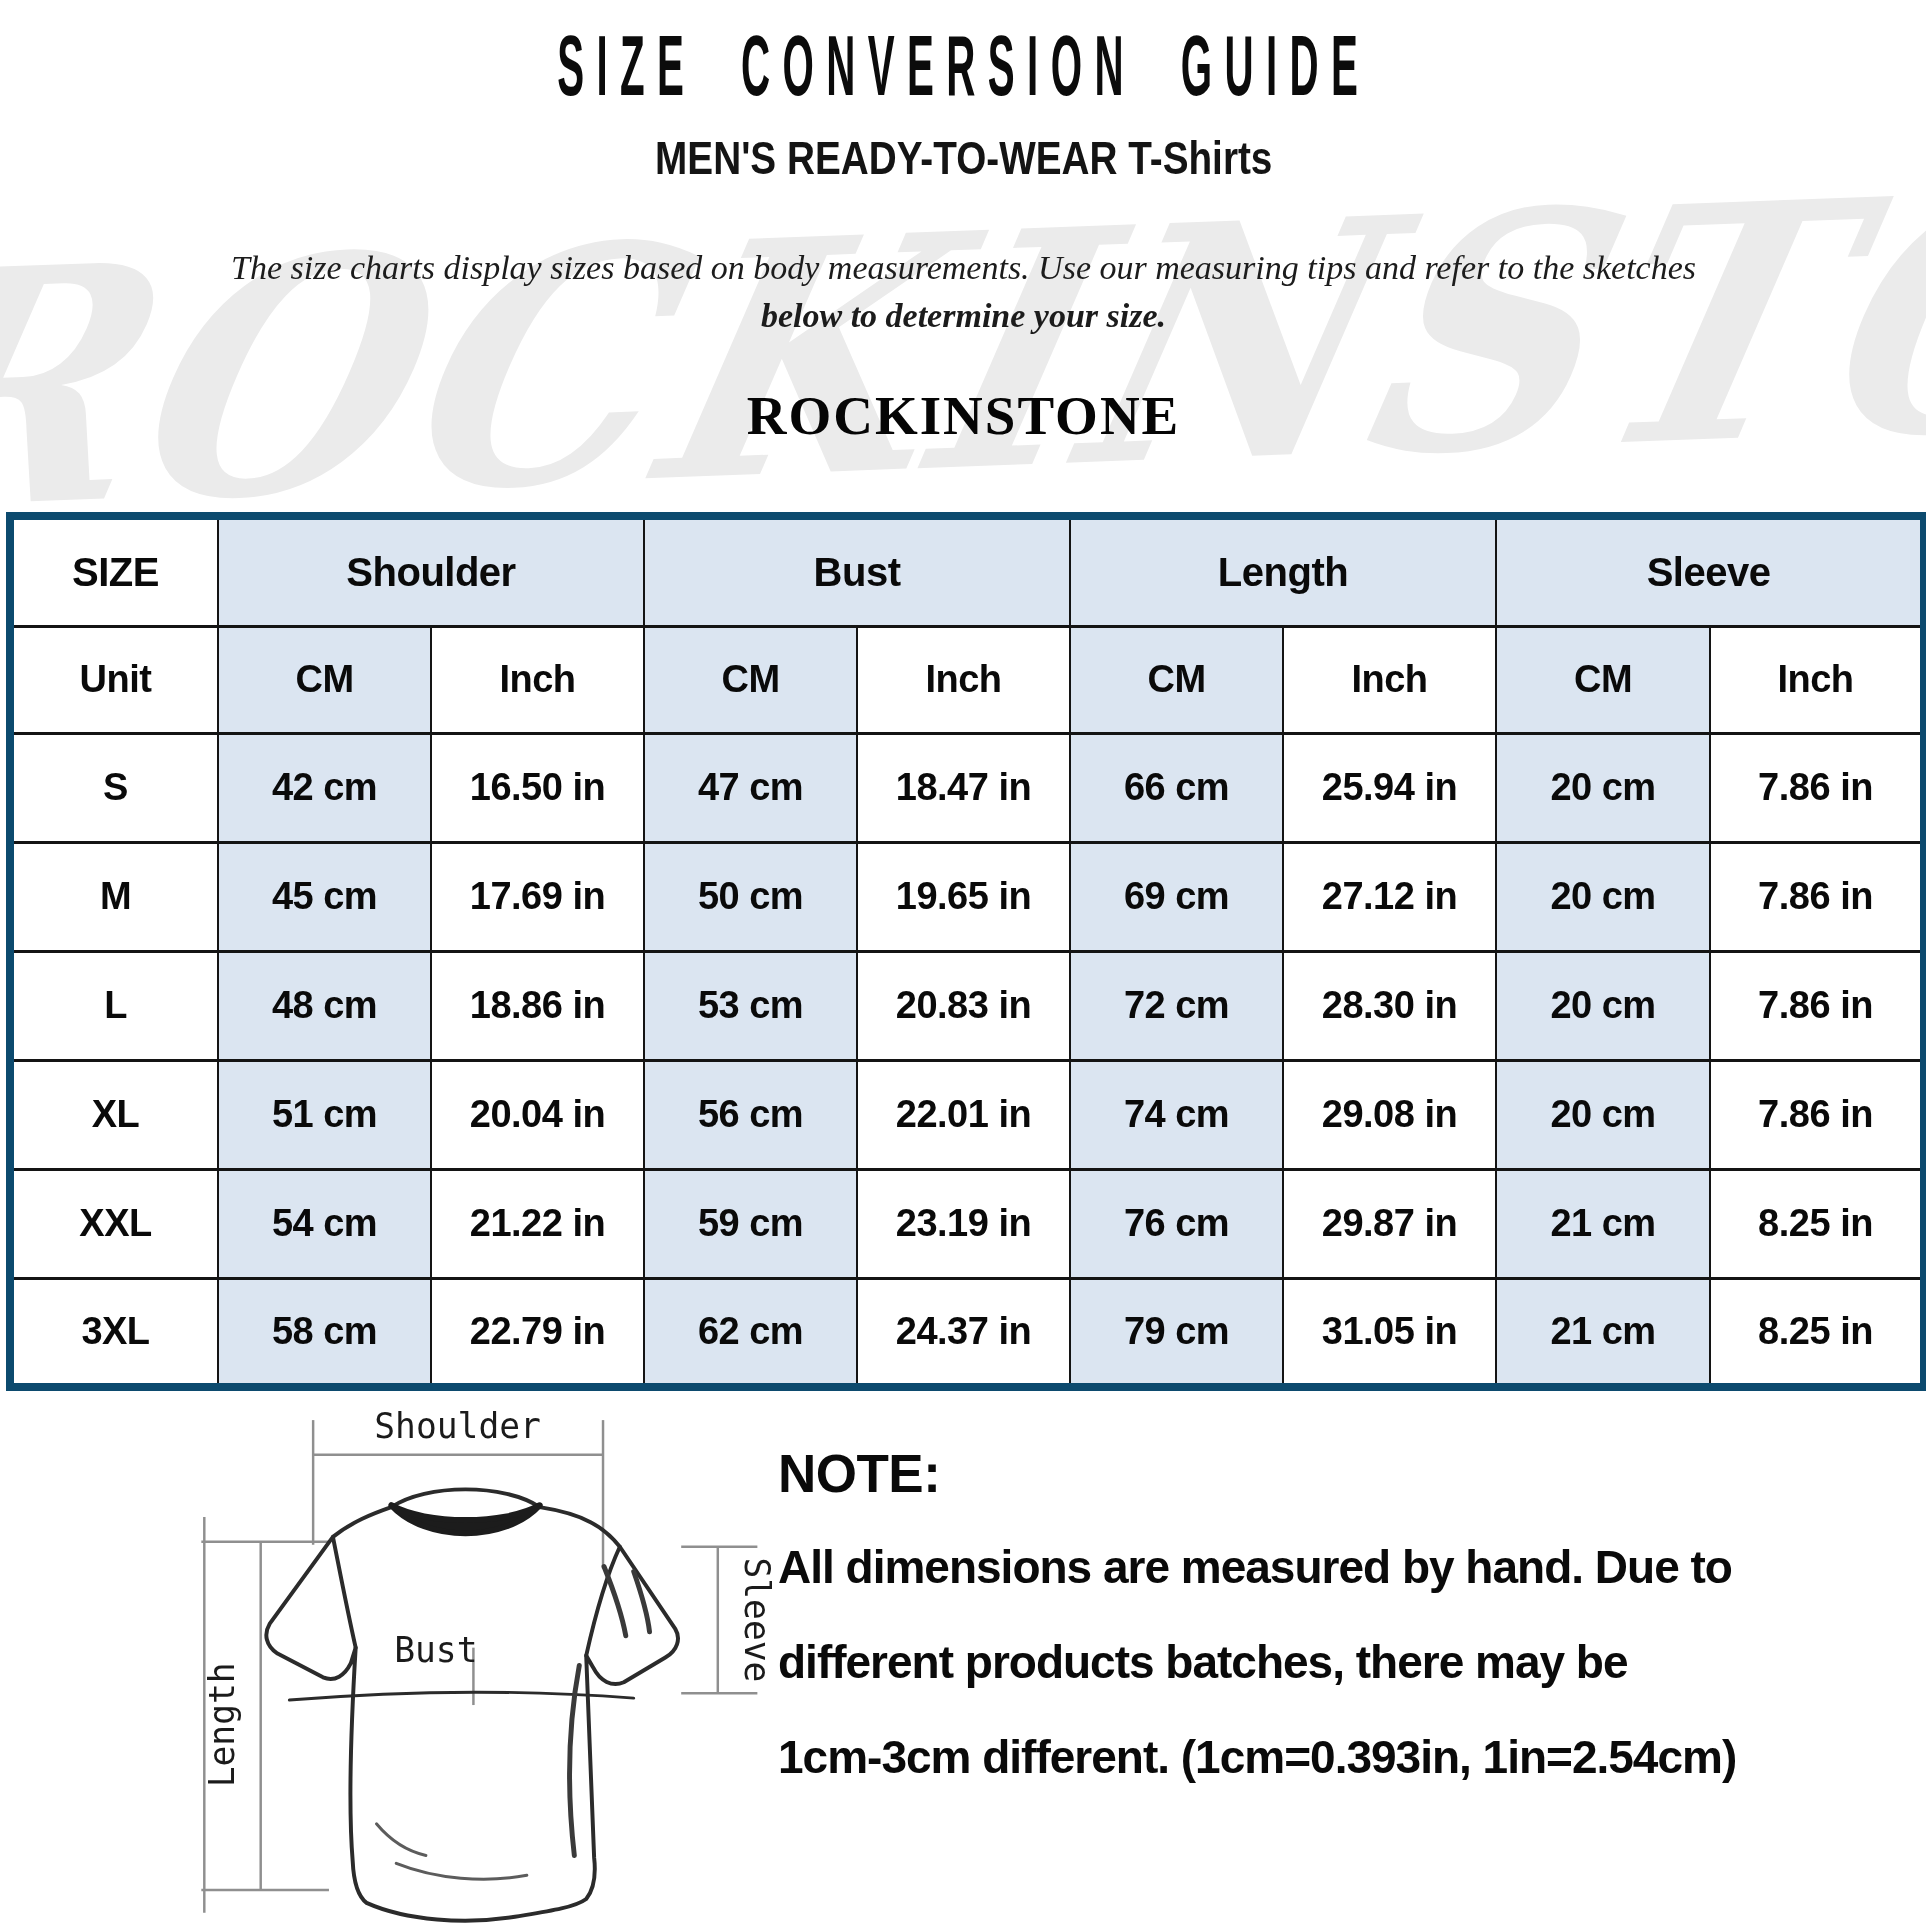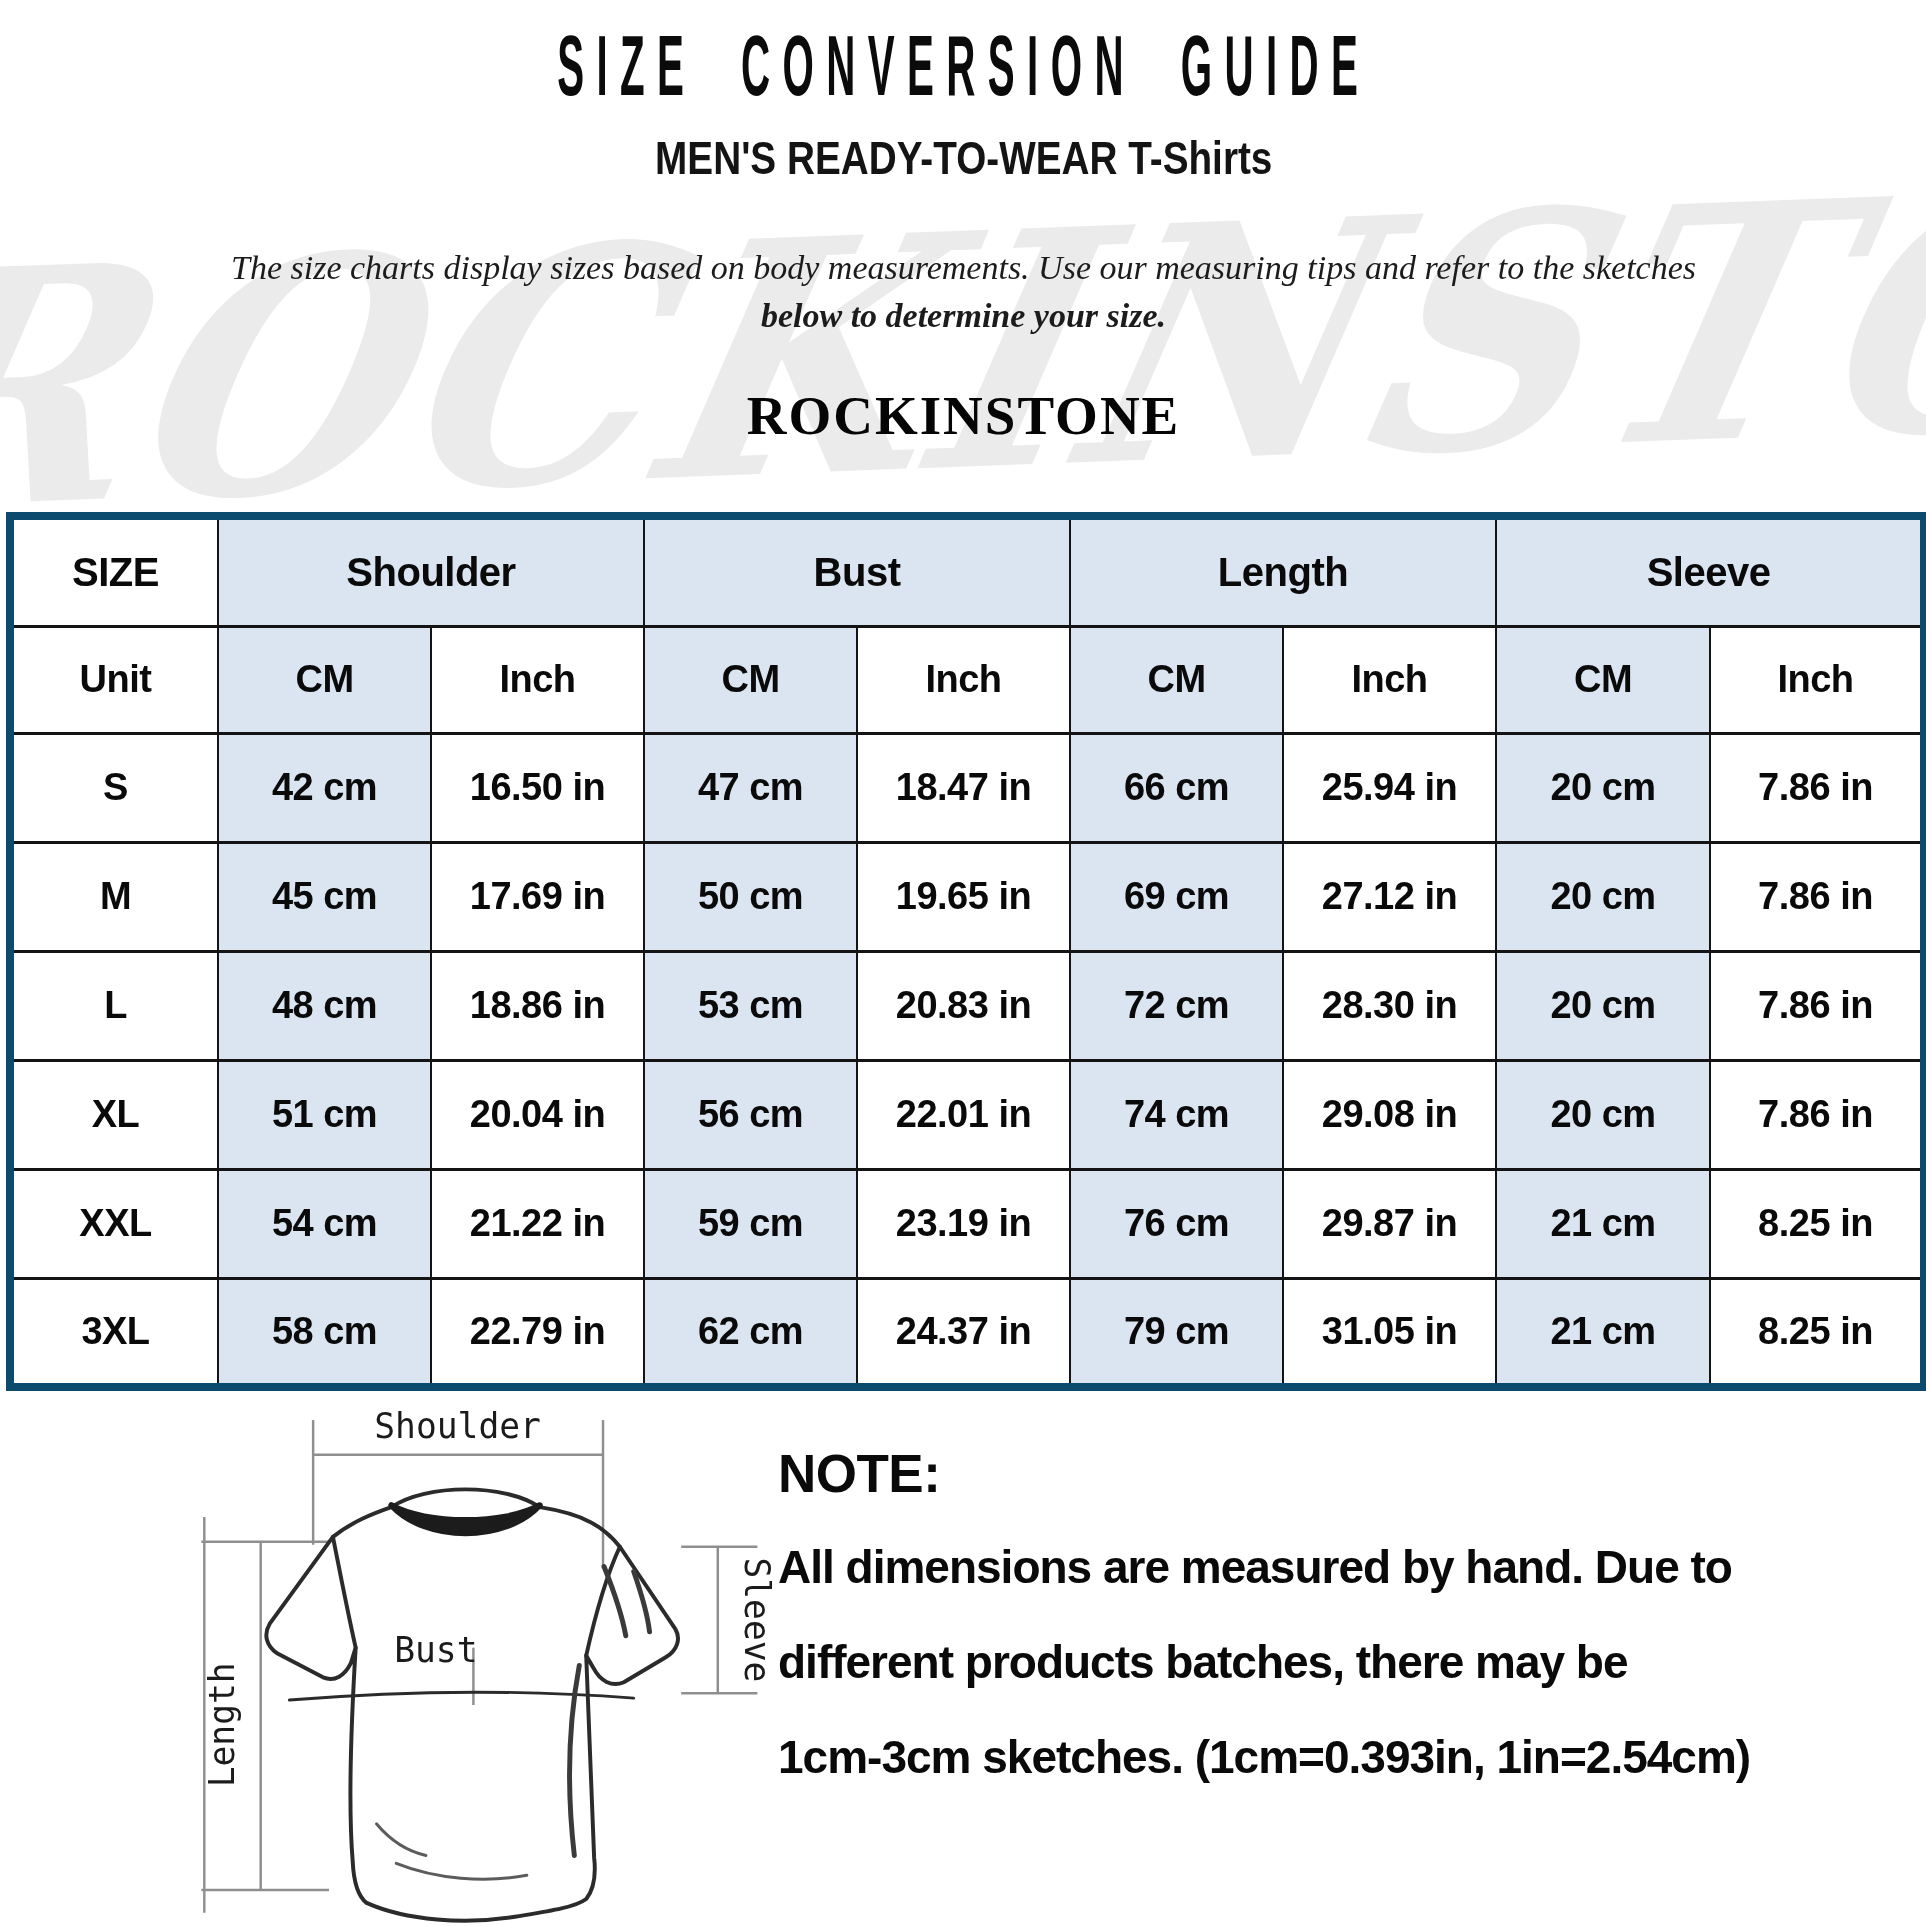--- a/index.html
+++ b/index.html
@@ -245,17 +245,17 @@
       <text x="300" y="266">Bust</text>
       <text x="96" y="330" transform="rotate(-90 96 330)">Length</text>
       <text x="612" y="224" transform="rotate(90 612 224)">Sleeve</text>
     </g>
   </svg>
 
   <div class="note">
     <div class="note-heading">NOTE:</div>
     <div class="note-line">All dimensions are measured by hand. Due to</div>
     <div class="note-line">different products batches, there may be</div>
-    <div class="note-line">1cm-3cm sketches. (1cm=0.393in, 1in=2.54cm)</div>
+    <div class="note-line">1cm-3cm different. (1cm=0.393in, 1in=2.54cm)</div>
   </div>
 
 </div>
 
 
 </body></html>

